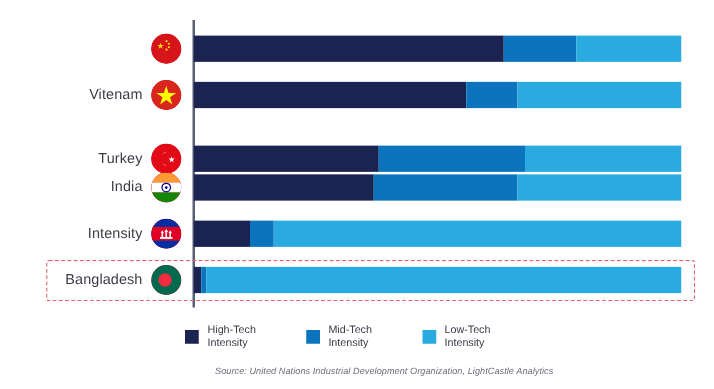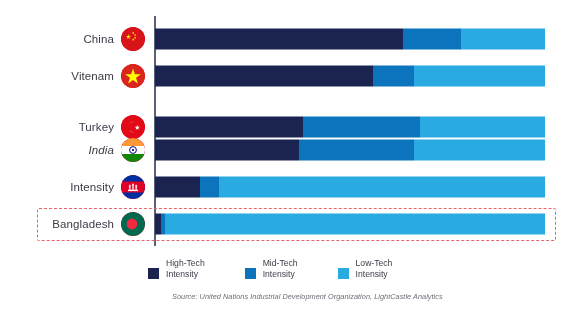--- a/index.html
+++ b/index.html
@@ -104,21 +104,21 @@
   
   .legend {
     position: absolute;
     left: 148px;
     top: 258px;
     display: flex;
     gap: 40px;
   }
   .legend-item {
     display: flex;
-    align-items: flex-end;
+    align-items: center;
     gap: 7px;
   }
   .legend-swatch {
     width: 11px;
     height: 11px;
     margin-top: 2px;
     flex: none;
   }
   .legend-text {
     font-size: 8.6px;
@@ -143,21 +143,20 @@
 </style>
 </head>
 <body>
 
 <div id="chart-root">
 
   <div class="plot">
     <div class="axis-line"></div>
     <div id="rows-container">
         <div class="row" style="top: 20px;">
-          <div class="row-label">China</div>
           <div class="row-flag">
             <svg viewBox="0 0 24 24">
               <circle cx="12" cy="12" r="12" fill="#d7141a"></circle>
      <path fill="#ffde00" d="M7.4 7.1l.62 1.9h2l-1.62 1.17.62 1.9-1.62-1.18-1.62 1.18.62-1.9L4.78 9h2z"></path>
      <circle cx="12.2" cy="5.9" r=".85" fill="#ffde00"></circle>
      <circle cx="14.1" cy="8.0" r=".85" fill="#ffde00"></circle>
      <circle cx="14.1" cy="10.8" r=".85" fill="#ffde00"></circle>
      <circle cx="12.2" cy="12.7" r=".85" fill="#ffde00"></circle>
             </svg>
           </div>
@@ -190,21 +189,21 @@
      <circle cx="11.0" cy="12" r="4.4" fill="#e30a17"></circle>
      <path fill="#ffffff" d="M16.3 9.9l.66 1.82 1.9.07-1.5 1.18.52 1.86-1.58-1.07-1.58 1.07.52-1.86-1.5-1.18 1.9-.07z"></path>
             </svg>
           </div>
           <div class="bar">
             <div class="seg seg-high" style="width: 38%;"></div>
             <div class="seg seg-mid" style="width: 30%;"></div>
             <div class="seg seg-low" style="width: 32%;"></div>
           </div>
         </div>
-        <div class="row" style="top: 131px; font-style: italic;">
+        <div class="row" style="top: 131px;">
           <div class="row-label">India</div>
           <div class="row-flag">
             <svg viewBox="0 0 24 24">
               <clipPath id="ci">
                 <circle cx="12" cy="12" r="12"></circle>
               </clipPath>
      <g clip-path="url(#ci)">
                 <rect width="24" height="8" y="0" fill="#ff9933"></rect>
      <rect width="24" height="8" y="8" fill="#ffffff"></rect>
      <rect width="24" height="8" y="16" fill="#138808"></rect>

